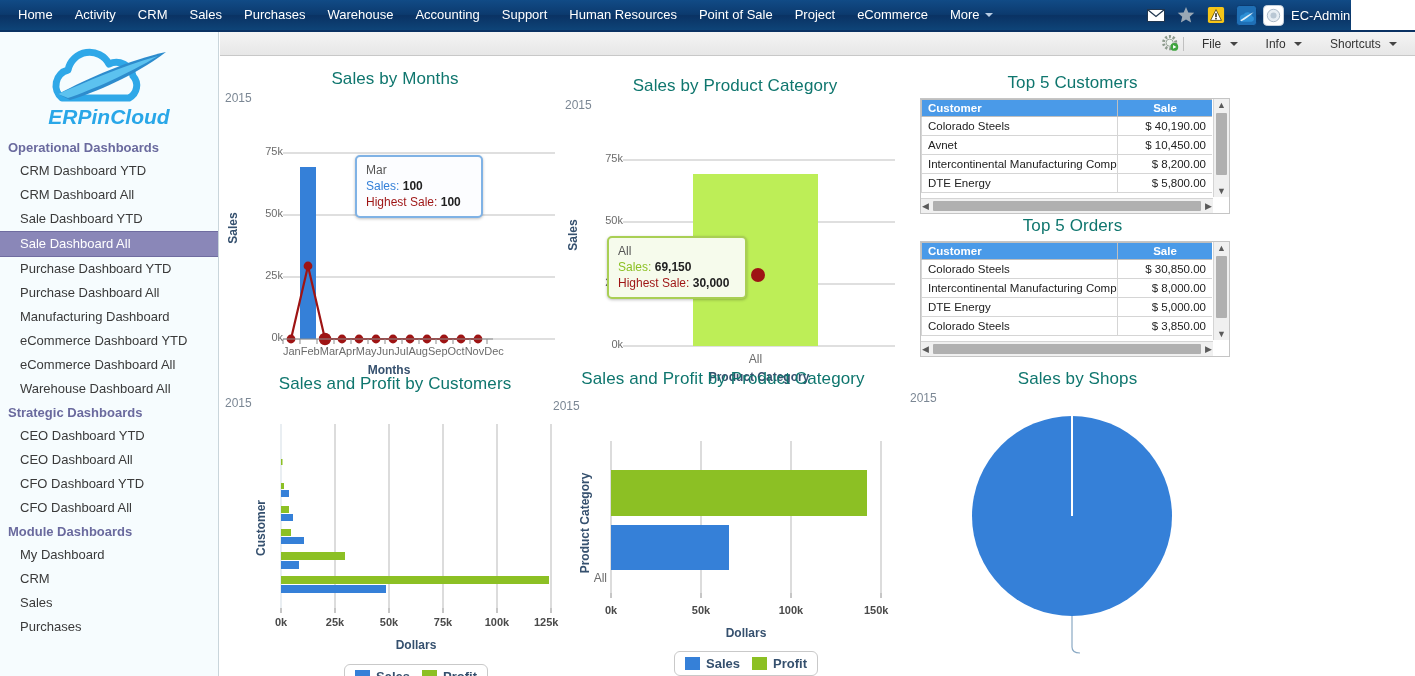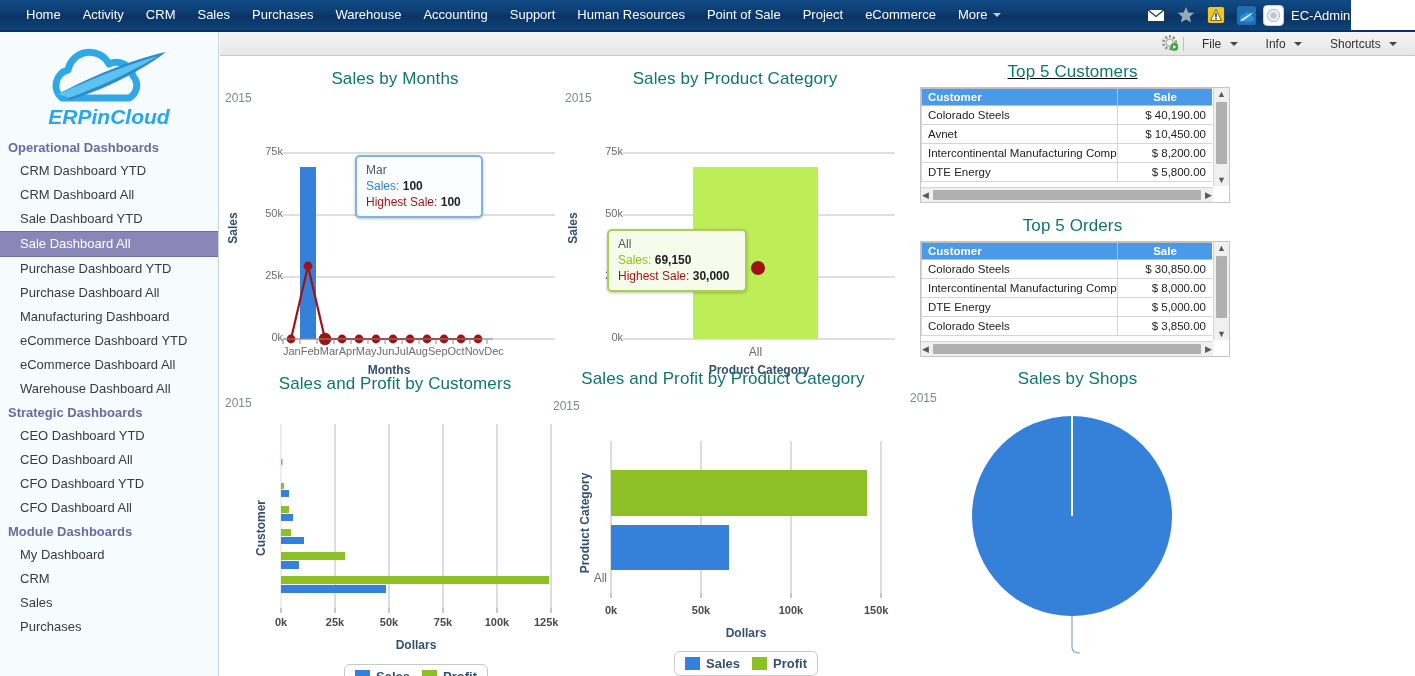--- a/index.html
+++ b/index.html
@@ -15,21 +15,21 @@
   #topnav {
     position: absolute; top: 0; left: 0; width: 1415px; height: 30px;
     background: linear-gradient(to bottom, #0d3e76 0%, #0a356a 50%, #0b3straight 100%);
     background: linear-gradient(to bottom, #114b86 0%, #0c3a6e 48%, #0a3263 52%, #0e4478 100%);
     display: flex; align-items: center;
   }
   .navitem {
     color: #ffffff; font-size: 13px; padding: 0 11px; line-height: 30px;
     height: 30px; white-space: nowrap; cursor: default;
   }
-  .navitem.first { padding-left: 26px; }
+  .navitem.first { padding-left: 18px; }
   #navspacer { flex: 1 1 auto; }
   .navicon { width: 30px; height: 30px; display:flex; align-items:center; justify-content:center; }
   #nav-right { display: flex; align-items: center; padding-right: 6px; }
   #user-label { color:#fff; font-size:13px; margin-left:6px; white-space:nowrap;}
   .caret { display:inline-block; width:0;height:0;border-left:4px solid transparent;
            border-right:4px solid transparent; border-top:4px solid currentColor;
            margin-left:5px; vertical-align: middle; }
   #topnav-rightpad { position:absolute; top:0; right:0; width:64px; height:30px; background:#ffffff;}
 
   
@@ -330,21 +330,21 @@
       <div class="t0">Mar</div>
       <div>
         <span style="color:#3580d8;">Sales</span><span style="color:#3580d8;">: </span><b>100</b>
       </div>
       <div>
         <span style="color:#9e1414;">Highest Sale</span><span style="color:#9e1414;">: </span><b>100</b>
       </div>
     </div>
   </div>
 
-  <div class="panel" style="left:345px; top:5px; width:340px; height:295px;">
+  <div class="panel" style="left:345px; top:12px; width:340px; height:295px;">
     <div class="chart-title" style="margin-top:8px;">Sales by Product Category</div>
     <div class="chart-sub">2015</div>
 
     <svg width="340" height="245" viewBox="0 0 340 245" style="position:absolute;left:0;top:42px;">
       <line x1="58" y1="50" x2="330" y2="50" stroke="#bfbfbf" stroke-width="1"></line>
       <line x1="58" y1="112" x2="330" y2="112" stroke="#bfbfbf" stroke-width="1"></line>
       <line x1="58" y1="174" x2="330" y2="174" stroke="#bfbfbf" stroke-width="1"></line>
       <line x1="58" y1="236" x2="330" y2="236" stroke="#bfbfbf" stroke-width="1"></line>
       <rect x="128" y="64" width="125" height="172" fill="#bdee57"></rect>
       <circle cx="193" cy="165" r="7" fill="#9e1414"></circle>
@@ -365,21 +365,21 @@
       <div class="t0">All</div>
       <div>
         <span style="color:#8cc024;">Sales</span><span style="color:#8cc024;">: </span><b>69,150</b>
       </div>
       <div>
         <span style="color:#9e1414;">Highest Sale</span><span style="color:#9e1414;">: </span><b>30,000</b>
       </div>
     </div>
   </div>
 
-  <div class="panel" style="left:685px; top:1px; width:335px; height:150px;text-decoration:underline;">
+  <div class="panel" style="left:685px; top:12px; width:335px; height:150px;">
     <div class="chart-title" style="margin-top:5px;">Top 5 Customers</div>
     <div class="tbl-panel" style="position:absolute;left:15px;top:30px;width:310px;height:116px;">
       <div style="position:absolute;left:0;top:0;right:17px;bottom:16px;overflow:hidden;">
         <table class="grid">
           <colgroup>
               <col style="width:196px">
               <col style="width:95px">
             </colgroup>
           <tbody>
               <tr>

